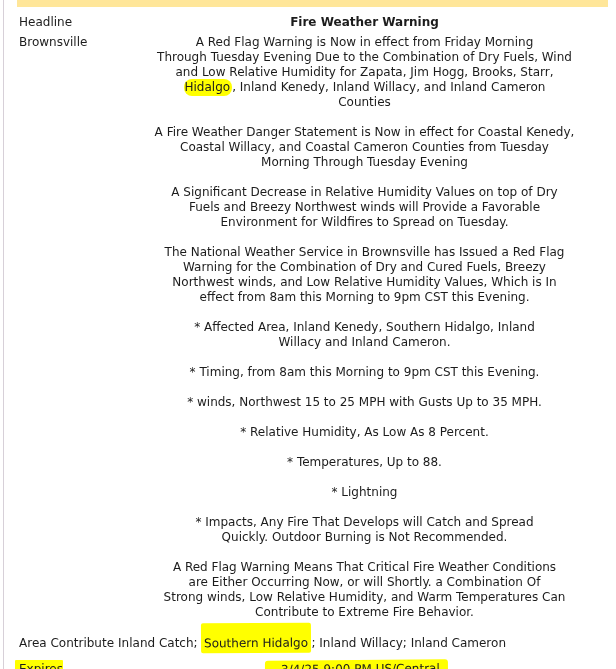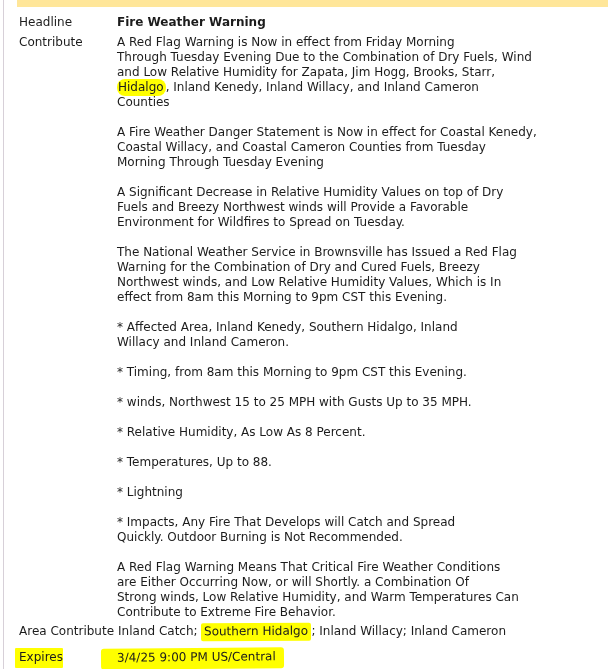--- a/index.html
+++ b/index.html
@@ -23,46 +23,46 @@
     position:absolute;left:17px;top:0;width:591px;height:7px;
     background:var(--pale);
   }
   .content{position:absolute;left:19px;top:7px;right:4px;}
   .row{display:grid;grid-template-columns:98px 1fr;align-items:start;}
   .row-headline{margin-top:8px;}
   .row-description{margin-top:5px;}
   .row-area{margin-top:3px;white-space:nowrap;}
   .row-expires{margin-top:7px;}
   .label{color:var(--text);}
-  .value{color:var(--text);}
+  .value{color:var(--text);text-align:center;}
   .bold{font-weight:bold;}
   .prewrap{white-space:pre-wrap;}
   .hl{background:var(--hl);}
   .hl-inline{padding:1px 2px 2px 1px;border-radius:8px;}
-  .hl-marker{display:inline-block;padding:1px 3px 2px 3px;border-radius:2px;transform:rotate(-0.3deg);}
+  .hl-marker{display:inline-block;padding:13px 3px 2px 3px;border-radius:2px;transform:rotate(-0.3deg);}
   .hl-label-block{display:inline-block;padding:2px 0 3px 4px;margin-left:-4px;border-radius:1px;}
   .hl-value-block{display:inline-block;padding:2px 8px 4px 16px;margin-left:-16px;border-radius:3px;transform:rotate(-0.5deg);}
   .area-label{margin-right:4px;}
 </style>
 </head>
 <body>
 
 <div class="page">
   <div class="left-border"></div>
   <div class="top-highlight-bar"></div>
 
   <div class="content">
 
     <div class="row row-headline">
       <div class="label">Headline</div>
       <div class="value bold">Fire Weather Warning</div>
     </div>
 
     <div class="row row-description">
-      <div class="label">Contribute</div>
+      <div class="label">Brownsville</div>
       <div class="value prewrap"><span>A Red Flag Warning is Now in effect from Friday Morning
 Through Tuesday Evening Due to the Combination of Dry Fuels, Wind
 and Low Relative Humidity for Zapata, Jim Hogg, Brooks, Starr,
 </span><span class="hl hl-inline">Hidalgo</span><span>, Inland Kenedy, Inland Willacy, and Inland Cameron
 Counties
 
 A Fire Weather Danger Statement is Now in effect for Coastal Kenedy,
 Coastal Willacy, and Coastal Cameron Counties from Tuesday
 Morning Through Tuesday Evening
 

